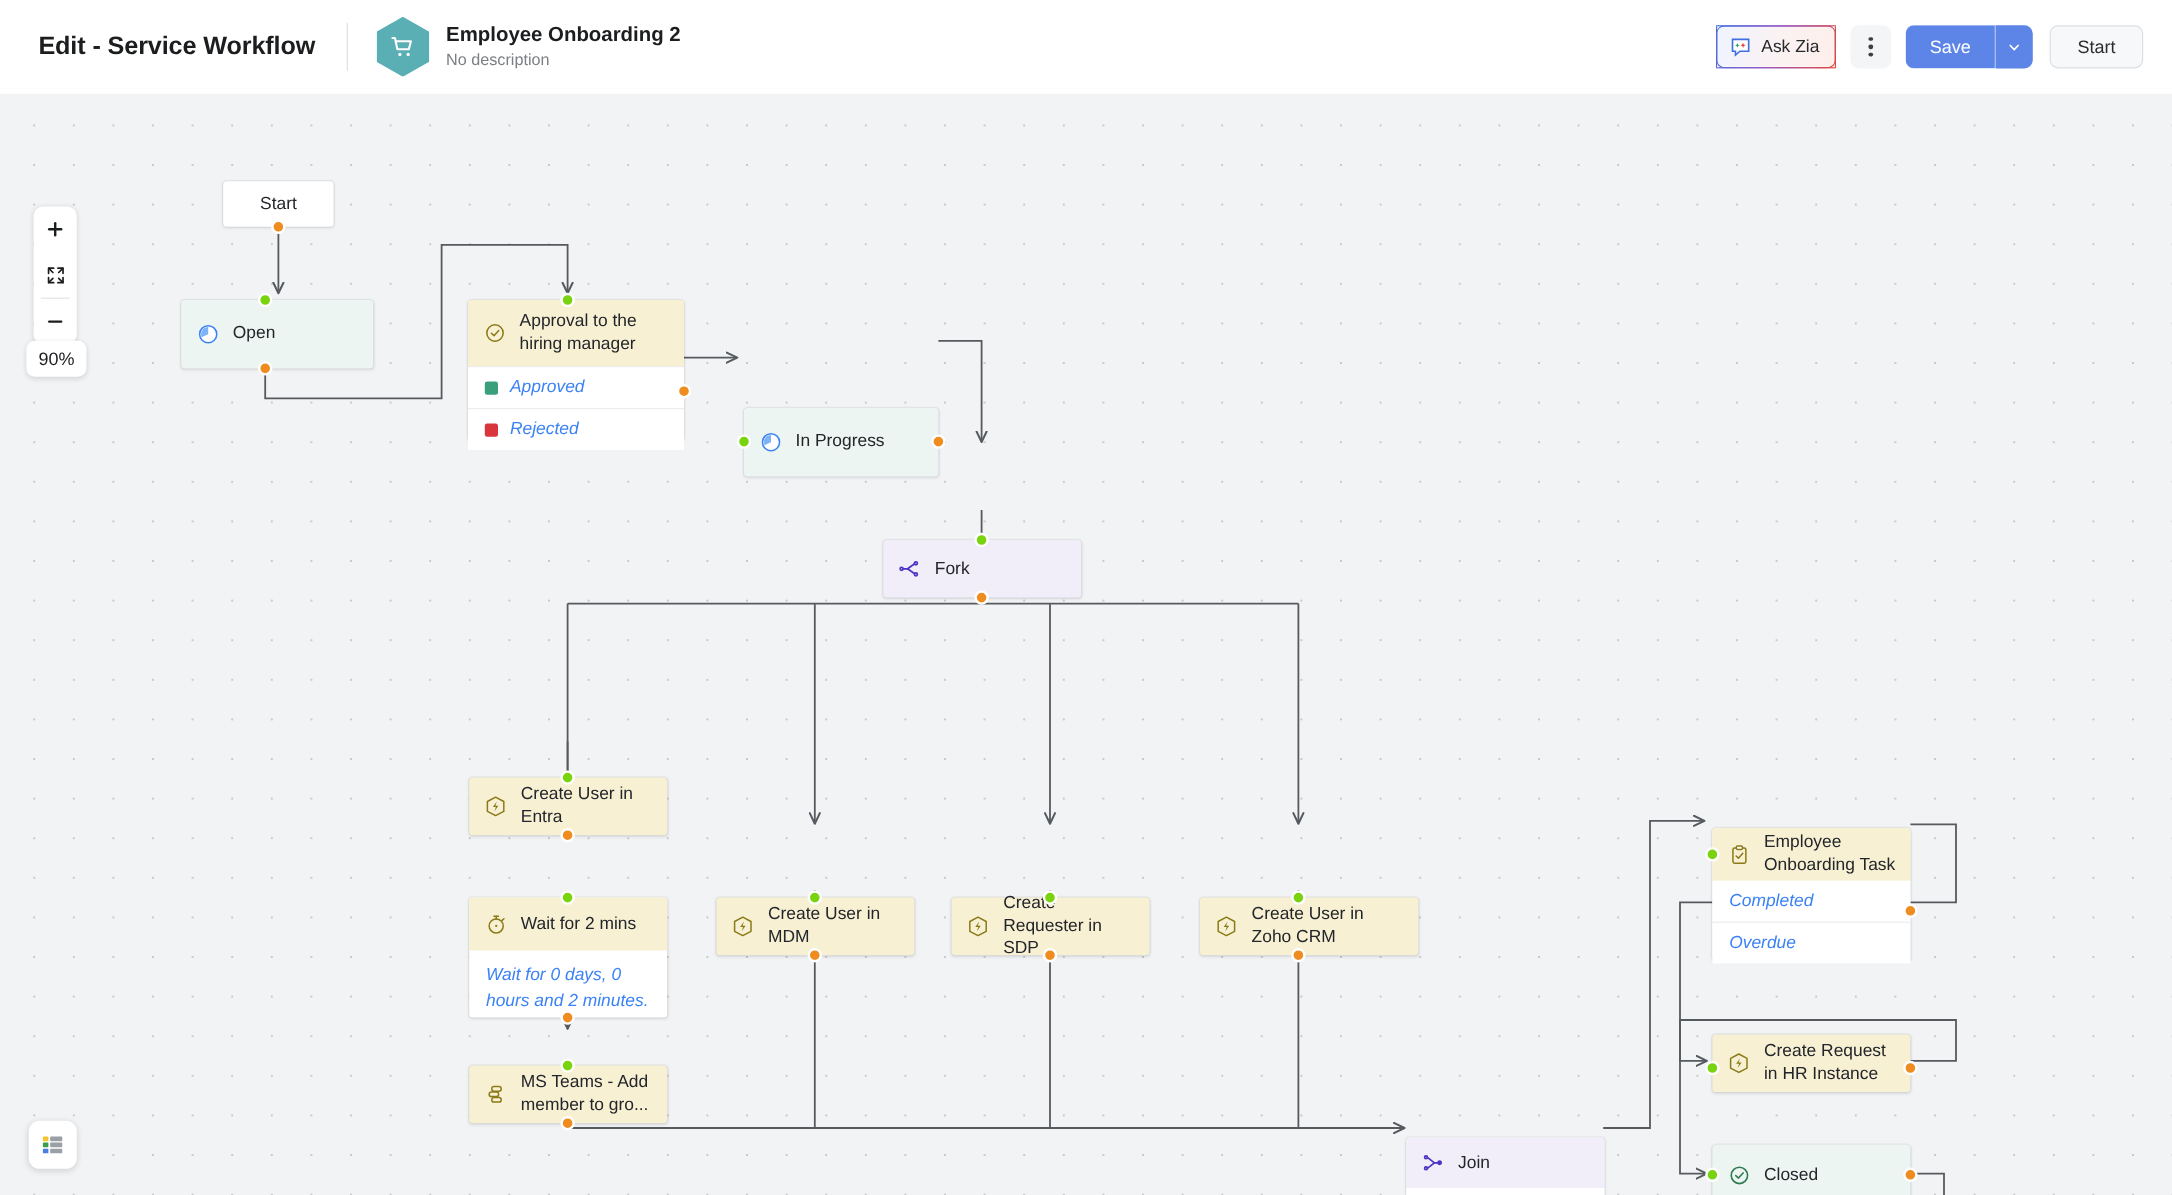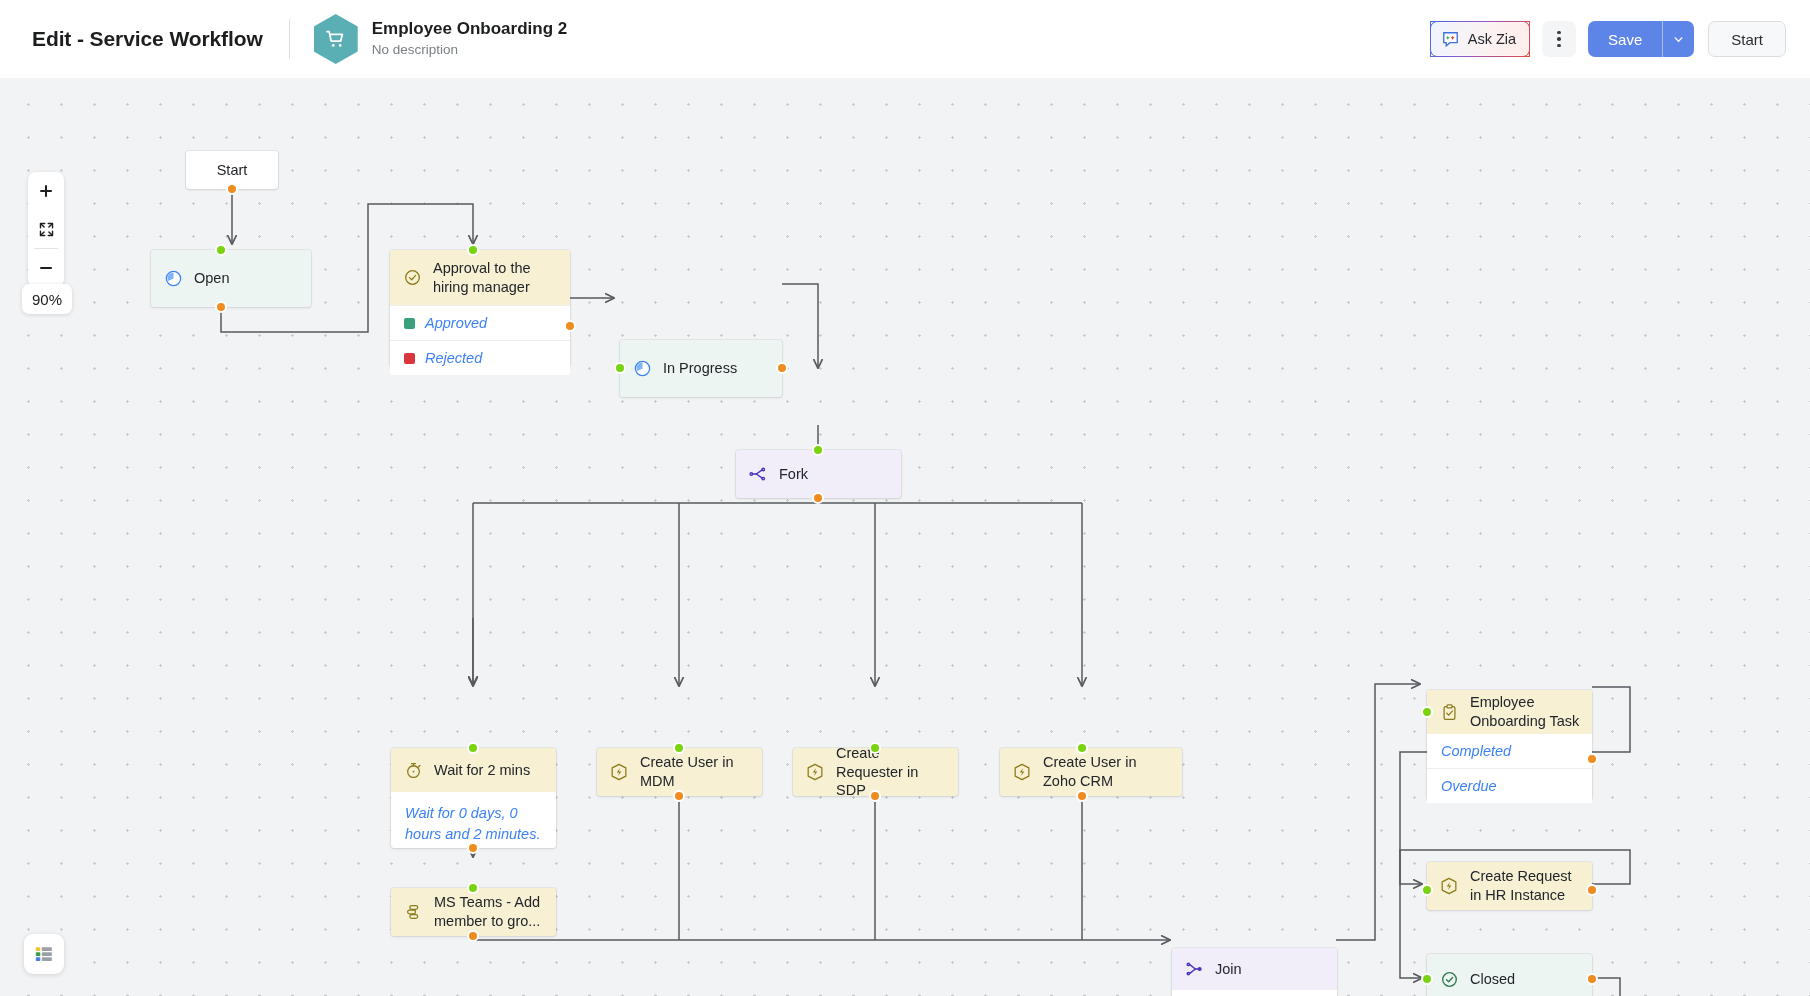--- a/index.html
+++ b/index.html
@@ -396,20 +396,33 @@
             <circle cx="18.3" cy="6.5" r="1.5"></circle>
               <circle cx="18.3" cy="17.5" r="1.5"></circle>
           </svg>
         </span>
         <span class="nh-label">Fork</span>
       </div>
       <div class="port in" style="left:76px; top:-6px;"></div>
       <div class="port out" style="left:76px; bottom:-6px;"></div>
     </div>
 
+    <div class="node n-yellow" style="left:391px; top:570px; width:165px; height:48px;">
+      <div class="node-head" style="height:48px;">
+        <span class="icon-wrap">
+          <svg width="20" height="20" viewBox="0 0 24 24" fill="none" stroke="#8a7a18" stroke-width="1.5" stroke-linejoin="round">
+            <path d="M12 2.8 L20.2 7.1 V16.9 L12 21.2 L3.8 16.9 V7.1 Z"></path>
+            <path d="M13.2 7.2 L9.3 12.6 H12.3 L10.9 16.9 L14.8 11.4 H11.8 Z" fill="#8a7a18" stroke="none"></path>
+          </svg>
+        </span>
+        <span class="nh-label">Create User in Entra</span>
+      </div>
+      <div class="port in" style="left:76px; top:-6px;"></div>
+      <div class="port out" style="left:76px; bottom:-6px;"></div>
+    </div>
 
     <div class="node n-white" style="left:391px; top:670px; width:165px; height:100px;">
       <div class="node-head n-yellow" style="border-top-left-radius:3px;border-top-right-radius:3px;height:44px;">
         <span class="icon-wrap">
           <svg width="19" height="19" viewBox="0 0 24 24" fill="none" stroke="#8a7a18" stroke-width="1.6" stroke-linecap="round">
             <circle cx="12" cy="13.4" r="7.4"></circle>
             <line x1="9.6" y1="3.2" x2="14.4" y2="3.2"></line>
             <line x1="12" y1="3.2" x2="12" y2="6"></line>
             <circle cx="12" cy="13.4" r="1.2" fill="#8a7a18" stroke="none"></circle>
             <line x1="18.2" y1="7.6" x2="20.2" y2="5.8"></line>

